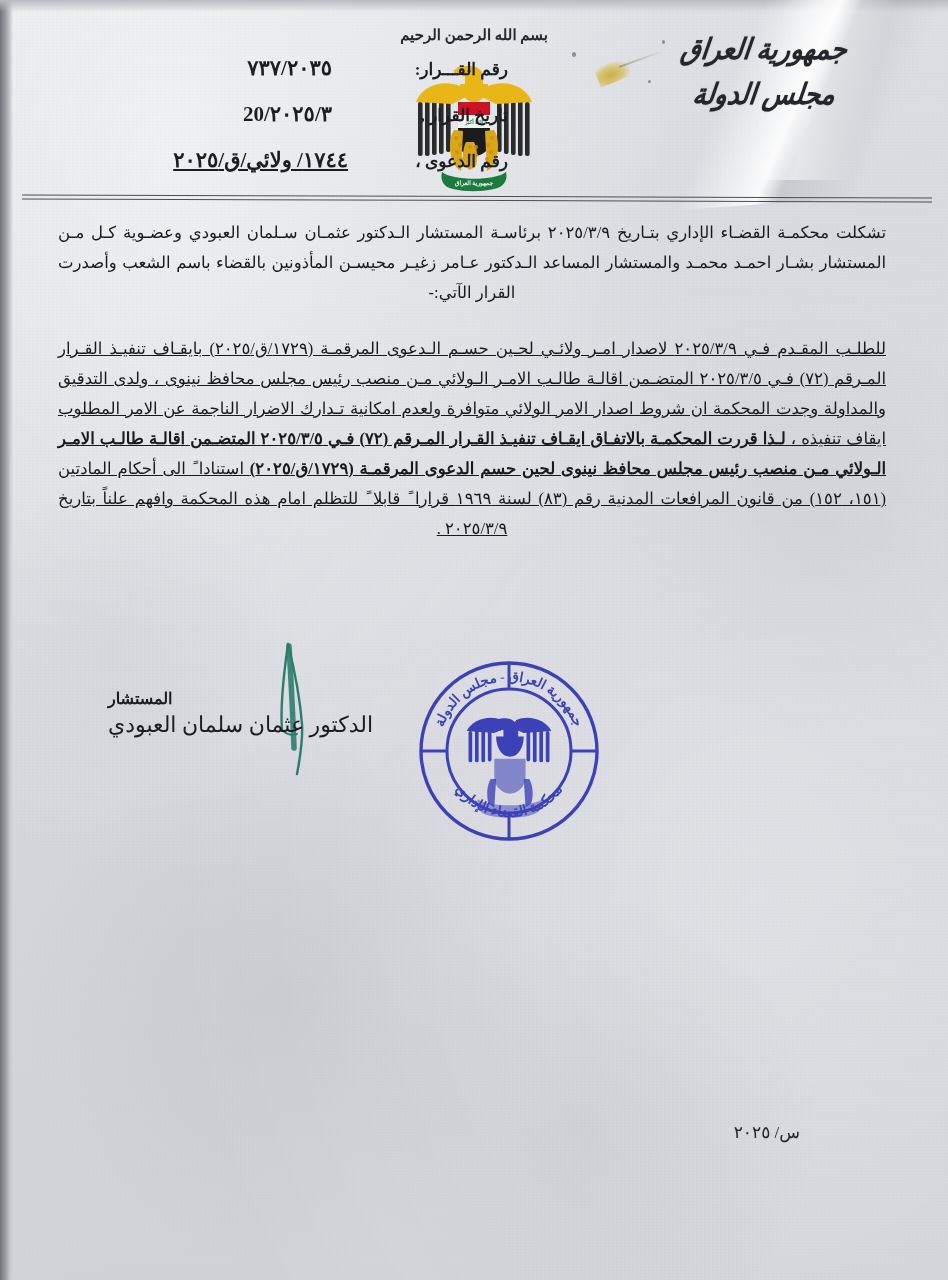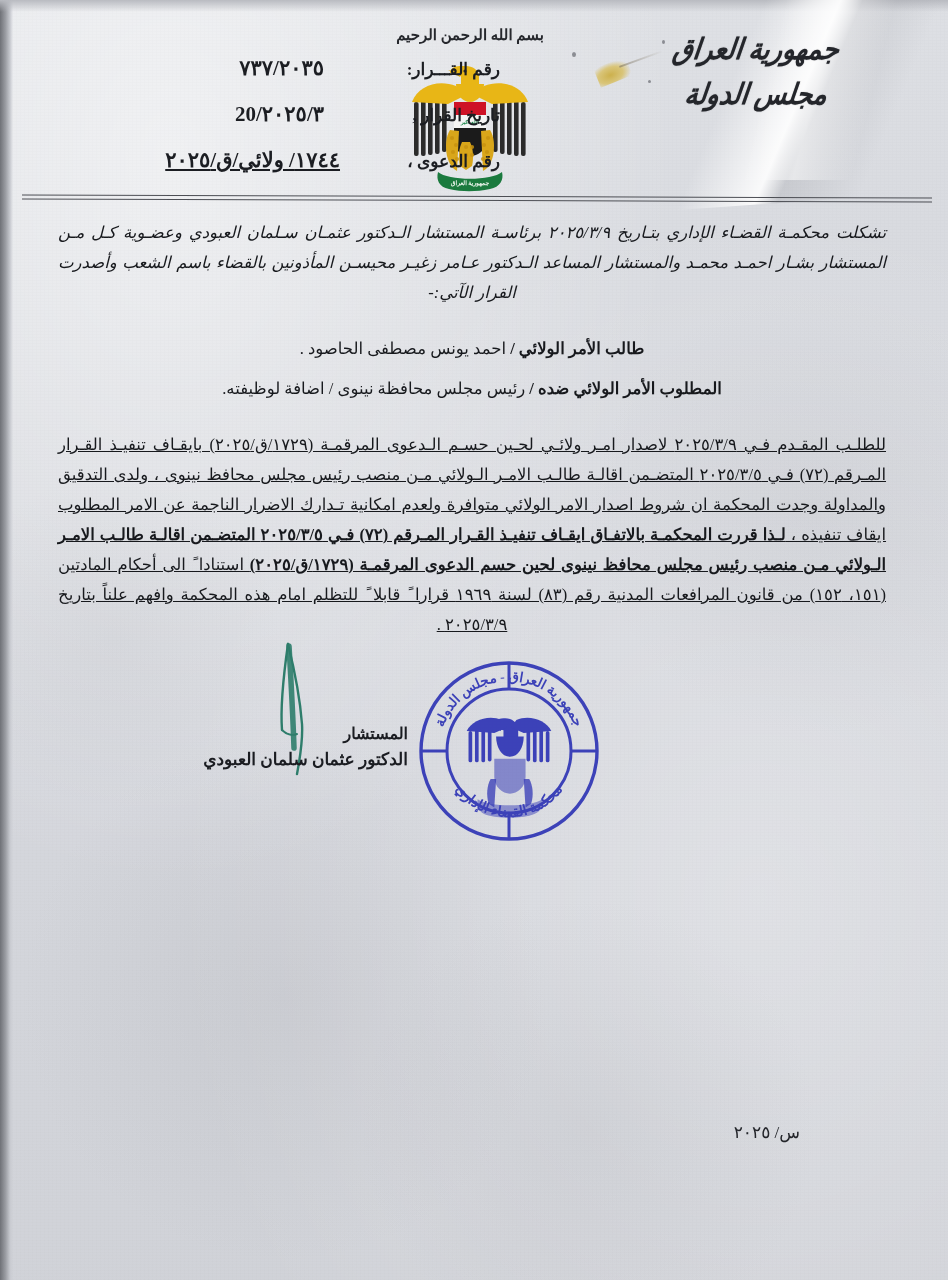--- a/index.html
+++ b/index.html
@@ -93,21 +93,21 @@
     width: 46px; height: 2px;
     background: linear-gradient(90deg, rgba(120,110,90,0.55), rgba(120,110,90,0));
     transform: rotate(-20deg);
     pointer-events: none;
   }
   .speck { position:absolute; background:#8b8d93; border-radius:50%; pointer-events:none; }
 
   
   #header {
     position: absolute;
-    top: 18px; left: 0; right: 8px;
+    top: 18px; left: 0; right: 0;
     height: 175px;
   }
 
   #letterhead {
     position: absolute;
     top: 16px; right: 34px;
     width: 300px;
     text-align: center;
     direction: rtl;
   }
@@ -214,21 +214,21 @@
     color: #17191d;
   }
   .para {
     font-size: 16.5px;
     line-height: 30px;
     text-align: justify;
     text-align-last: center;
     letter-spacing: .2px;
     margin: 0;
   }
-  #intro { text-align: justify; text-align-last: center; font-style: italic; }
+  #intro { text-align: justify; text-align-last: center; }
 
   .party {
     font-size: 16.5px;
     line-height: 30px;
     margin: 0;
     text-align: center;
   }
   #party-block { margin-top: 26px; }
   #party-applicant { margin-bottom: 10px; }
   .party b { font-weight: 700; }
@@ -240,28 +240,27 @@
     text-decoration: underline;
   }
   #decision b { font-weight: 700; }
 
   
   #sign-block {
     position: absolute;
     top: 686px;
     right: 540px;
     width: 300px;
-    text-align: right;
+    text-align: left;
     direction: rtl;
     color: #1a1c21;
     line-height: 26px;
-    margin-top: 35px;
   }
   #sign-title { font-size: 16px; font-weight: 700; }
-  #sign-name  { font-size: 17px; font-weight: 700; }
+  #sign-name  { font-size: 22px; font-weight: 400; }
   #sign-role  { font-size: 17px; font-weight: 700; }
 
   #signature-mark {
     position: absolute;
     top: 638px;
     left: 258px;
     width: 80px;
     height: 140px;
     pointer-events: none;
   }
@@ -389,30 +388,20 @@
 
   <div id="rule">
     <div class="r1"></div>
     <div class="r2"></div>
   </div>
 
   <div id="body">
 
     <p class="para" id="intro">تشكلت محكمـة القضـاء الإداري بتـاريخ ٢٠٢٥/٣/٩ برئاسـة المستشار الـدكتور عثمـان سـلمان العبودي وعضـوية كـل مـن المستشار بشـار احمـد محمـد والمستشار المساعد الـدكتور عـامر زغيـر محيسـن المأذونين بالقضاء باسم الشعب وأصدرت القرار الآتي:-</p>
 
-    <div id="party-block">
-      <p class="party" id="party-applicant">
-        <b>طالب الأمر الولائي /</b>
-        <span>احمد يونس مصطفى الحاصود  .</span>
-      </p>
-      <p class="party" id="party-respondent">
-        <b>المطلوب الأمر الولائي ضده /</b>
-        <span>رئيس مجلس محافظة نينوى / اضافة لوظيفته.</span>
-      </p>
-    </div>
 
     <p class="para" id="decision">
       <span>للطلـب المقـدم فـي ٢٠٢٥/٣/٩ لاصدار امـر ولائـي لحـين حسـم الـدعوى المرقمـة (١٧٢٩/ق/٢٠٢٥) بايقـاف تنفيـذ القـرار المـرقم (٧٢) فـي ٢٠٢٥/٣/٥ المتضـمن اقالـة طالـب الامـر الـولائي مـن منصب رئيس مجلس محافظ نينوى ، ولدى التدقيق والمداولة وجدت المحكمة ان شروط اصدار الامر الولائي متوافرة ولعدم امكانية تـدارك الاضرار الناجمة عن الامر المطلوب ايقاف تنفيذه ، </span><b>لـذا قررت المحكمـة بالاتفـاق ايقـاف تنفيـذ القـرار المـرقم (٧٢) فـي ٢٠٢٥/٣/٥ المتضـمن اقالـة طالـب الامـر الـولائي مـن منصب رئيس مجلس محافظ نينوى لحين حسم الدعوى المرقمـة (١٧٢٩/ق/٢٠٢٥)</b><span> استنادا ً الى أحكام المادتين (١٥١، ١٥٢) من قانون المرافعات المدنية رقم (٨٣) لسنة ١٩٦٩ قرارا ً قابلا ً للتظلم امام هذه المحكمة وافهم علناً بتاريخ ٢٠٢٥/٣/٩ .</span>
     </p>
   </div>
 
   <svg id="signature-mark" viewBox="0 0 80 140" aria-hidden="true">
     <g fill="none" stroke="#2e7d6b" stroke-linecap="round" stroke-linejoin="round">
       <path d="M30 6 C26 34 22 66 24 92" stroke-width="2.4"></path>
       <path d="M30 6 C36 30 42 60 44 86 C45 102 42 120 39 136" stroke-width="2.4"></path>

